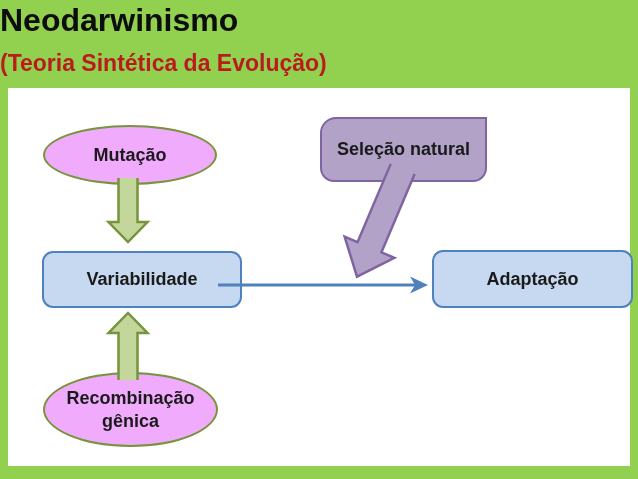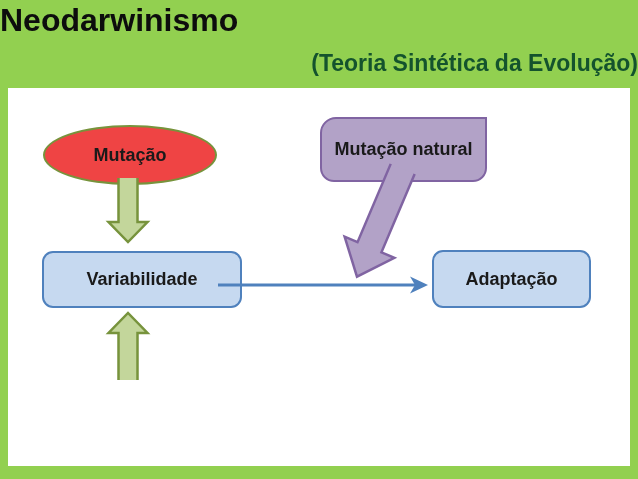--- a/index.html
+++ b/index.html
@@ -7,70 +7,72 @@
     width:638px; height:479px; position:relative; overflow:hidden;
     background:#92d050;
     font-family:"Liberation Sans", sans-serif;
   }
   .title {
     position:absolute; top:2px; left:0; width:638px;
     text-align:left; font-size:32px; font-weight:bold; color:#0d0d0d;
   }
   .subtitle {
     position:absolute; top:50px; left:0; width:638px;
-    text-align:right; font-size:23px; font-weight:bold; color:#14532d;
+    text-align:left; font-size:23px; font-weight:bold; color:#b91c1c;
   }
   .panel {
     position:absolute; left:8px; top:88px; width:622px; height:378px;
     background:#ffffff;
   }
   .node {
     position:absolute; display:flex; align-items:center; justify-content:center;
     font-weight:bold; color:#1a1a1a; text-align:center; box-sizing:border-box;
     line-height:1.25;
   }
   .ellipse {
-    background:#ef4444; border:2.5px solid #77933c; border-radius:50%;
+    background:#f0abfc; border:2.5px solid #77933c; border-radius:50%;
     font-size:18px; white-space:pre-line;
   }
   .bluebox {
     background:#c6d9f0; border:2.5px solid #4f81bd; border-radius:11px;
     font-size:18px;
   }
   .purplebox {
     background:#b2a2c7; border:2.5px solid #8064a2;
     border-radius:16px 0 14px 14px;
     font-size:18px;
   }
   #node-mutacao       { left:35px;  top:37px;  width:174px; height:60px; }
   #node-selecao       { left:312px; top:29px;  width:167px; height:65px; }
   #node-variabilidade { left:34px;  top:163px; width:200px; height:57px; }
-  #node-adaptacao     { left:424px; top:162px; width:159px; height:58px; }
+  #node-adaptacao     { left:424px; top:162px; width:201px; height:58px; }
   #node-recombinacao  { left:35px;  top:284px; width:175px; height:75px; }
   .arrow-layer {
     position:absolute; left:0; top:0; width:622px; height:378px;
     pointer-events:none;
   }
 </style>
 </head>
 <body>
 
 <div class="title">Neodarwinismo</div>
 <div class="subtitle">(Teoria Sintética da Evolução)</div>
 
 <div class="panel">
 
   <div class="node ellipse" id="node-mutacao">Mutação</div>
 
-  <div class="node purplebox" id="node-selecao">Mutação natural</div>
+  <div class="node purplebox" id="node-selecao">Seleção natural</div>
 
   <div class="node bluebox" id="node-variabilidade">Variabilidade</div>
 
   <div class="node bluebox" id="node-adaptacao">Adaptação</div>
 
+  <div class="node ellipse" id="node-recombinacao">Recombinação
+gênica</div>
 
   <svg class="arrow-layer" viewBox="0 0 622 378" xmlns="http://www.w3.org/2000/svg">
 
     <path d="M110.5 90 L110.5 134 L100.5 134 L120 154 L139.5 134 L129.5 134 L129.5 90" fill="#c3d69b" stroke="#77933c" stroke-width="2.5" stroke-linejoin="miter"></path>
 
     <path d="M110.5 292 L110.5 245 L100.5 245 L120 225 L139.5 245 L129.5 245 L129.5 292" fill="#c3d69b" stroke="#77933c" stroke-width="2.5" stroke-linejoin="miter"></path>
 
     <path d="M377 80 L377 165 L363 165 L390 197 L417 165 L403 165 L403 80" fill="#b2a2c7" stroke="#8064a2" stroke-width="2.5" stroke-linejoin="miter" transform="rotate(23 390 92)"></path>
 
     <line x1="210" y1="197" x2="407" y2="197" stroke="#4f81bd" stroke-width="3"></line>

